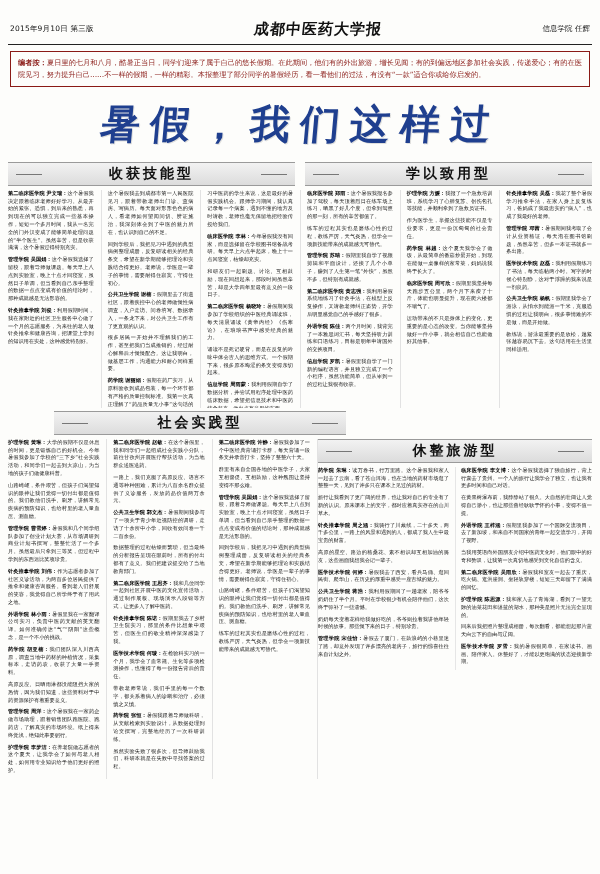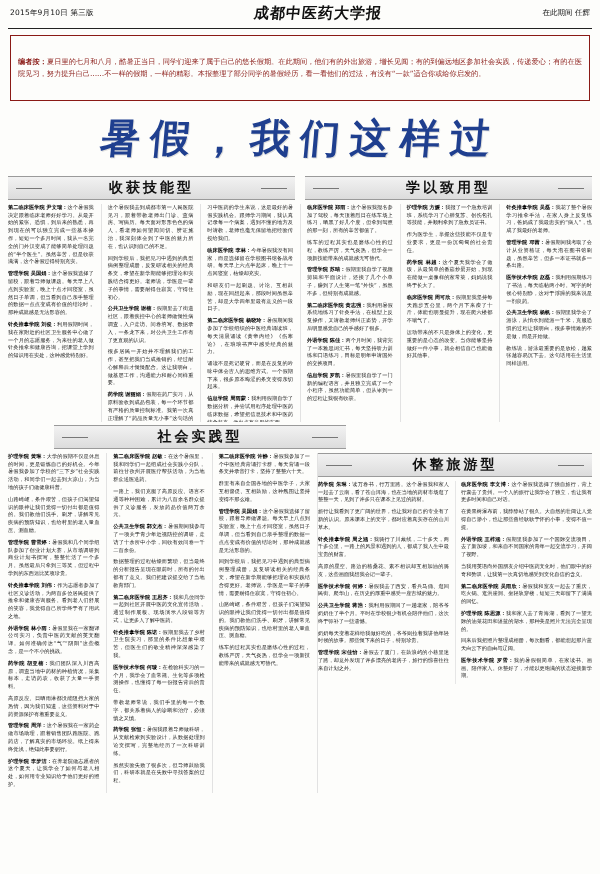--- a/index.html
+++ b/index.html
@@ -9,37 +9,37 @@
     font-family:"DejaVu Sans", sans-serif;
     color:#111;
     overflow:hidden;
     position:relative;
   }
   .page{width:600px;height:874px;position:relative;box-sizing:border-box;padding:0 8px;}
 
   
   .masthead{
     height:26px;display:flex;align-items:center;justify-content:space-between;
-    border-bottom:1px solid #222;padding:0 2px 2px 2px;
+    border-bottom:1px solid #222;padding:16px 2px 2px 2px;
   }
   .masthead .date{font-size:7.5px;color:#111;letter-spacing:0.2px;}
   .masthead .logo{
     font-family:"DejaVu Serif", serif;
     font-weight:bold;font-size:15px;letter-spacing:1px;
     color:#111;
     transform:skewX(-6deg);
     white-space:nowrap;
   }
   .masthead .editor{font-size:7.5px;color:#111;}
 
   
   .note{
     margin:6px 2px 4px 2px;
     border:1px solid #8a1a16;
-    padding:20px 7px;
+    padding:5px 7px;
     font-size:7.2px;line-height:1.65;
     color:#8a1a16;
     text-align:justify;
   }
   .note b{font-weight:bold;}
 
   
   .bigtitle{
     text-align:center;
     font-family:"DejaVu Serif", serif;
@@ -88,21 +88,21 @@
   .smallcols .col + .col{border-left:1px solid #e6e6e6;padding-left:5px;}
 </style>
 </head>
 <body>
 
 <div class="page">
 
   <div class="masthead">
     <div class="date">2015年9月10日  第三版</div>
     <div class="logo">成都中医药大学报</div>
-    <div class="editor">在此期间 任辉</div>
+    <div class="editor">信息学院 任辉</div>
   </div>
 
   <div class="note">
     <b>编者按：</b><span>夏日里的七月和八月，酷暑正当日，同学们迎来了属于自己的悠长假期。在此期间，他们有的外出旅游，增长见闻；有的到偏远地区参加社会实践，传递爱心；有的在医院见习，努力提升自己……不一样的假期，一样的精彩。本报整理了部分同学的暑假经历，看一看他们的过法，有没有“一款”适合你或给你启发的。</span>
   </div>
 
   <div class="bigtitle">暑假，我们这样过</div>
 
   <div class="halfwrap">
     <div class="half">

